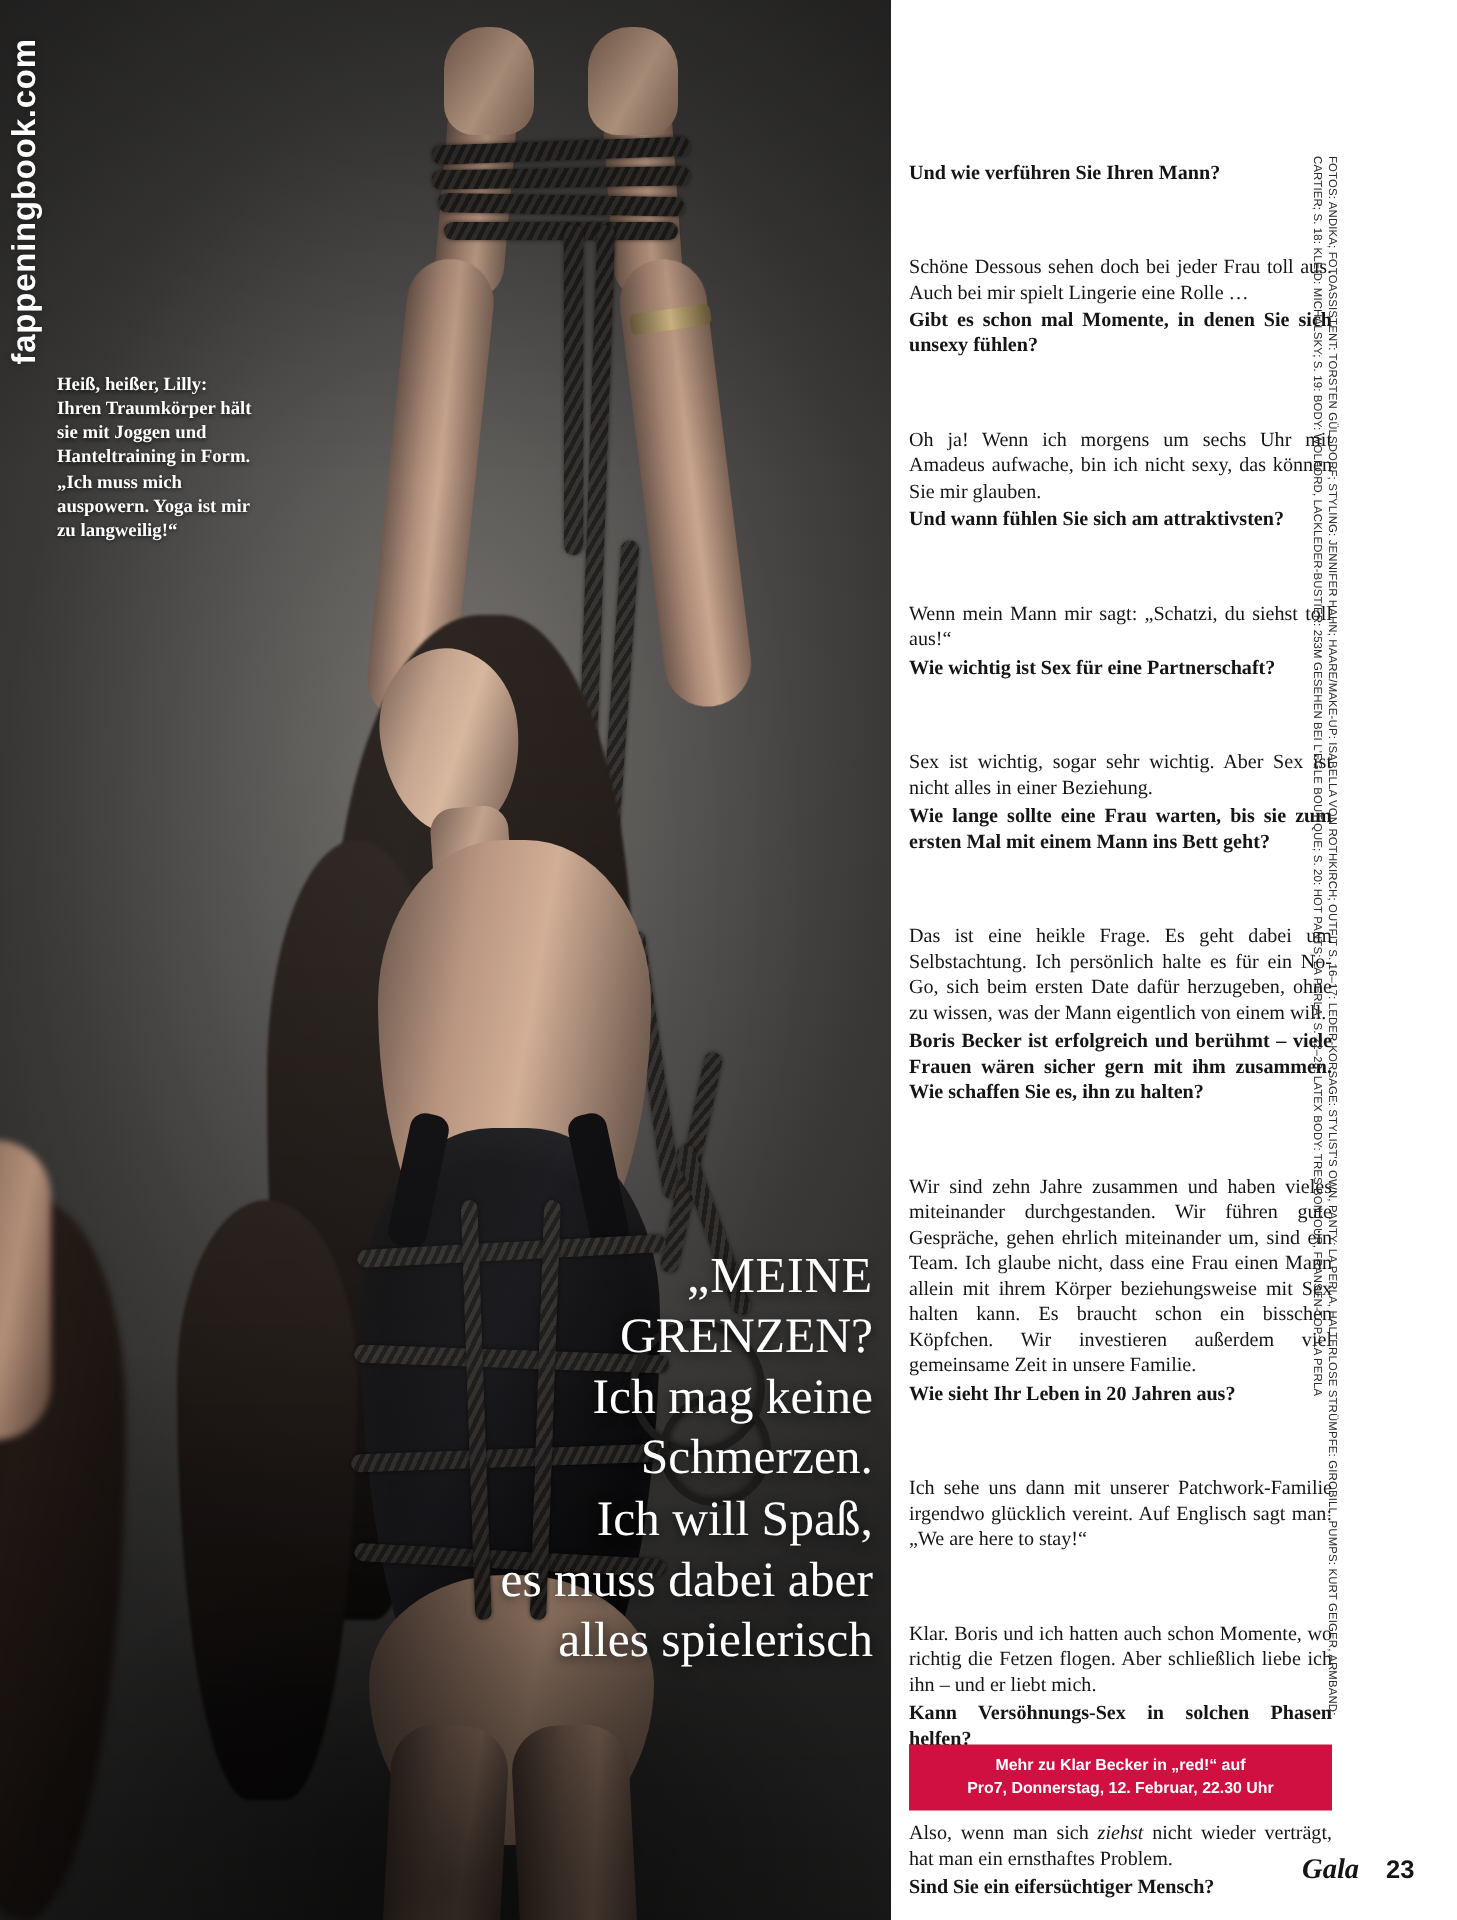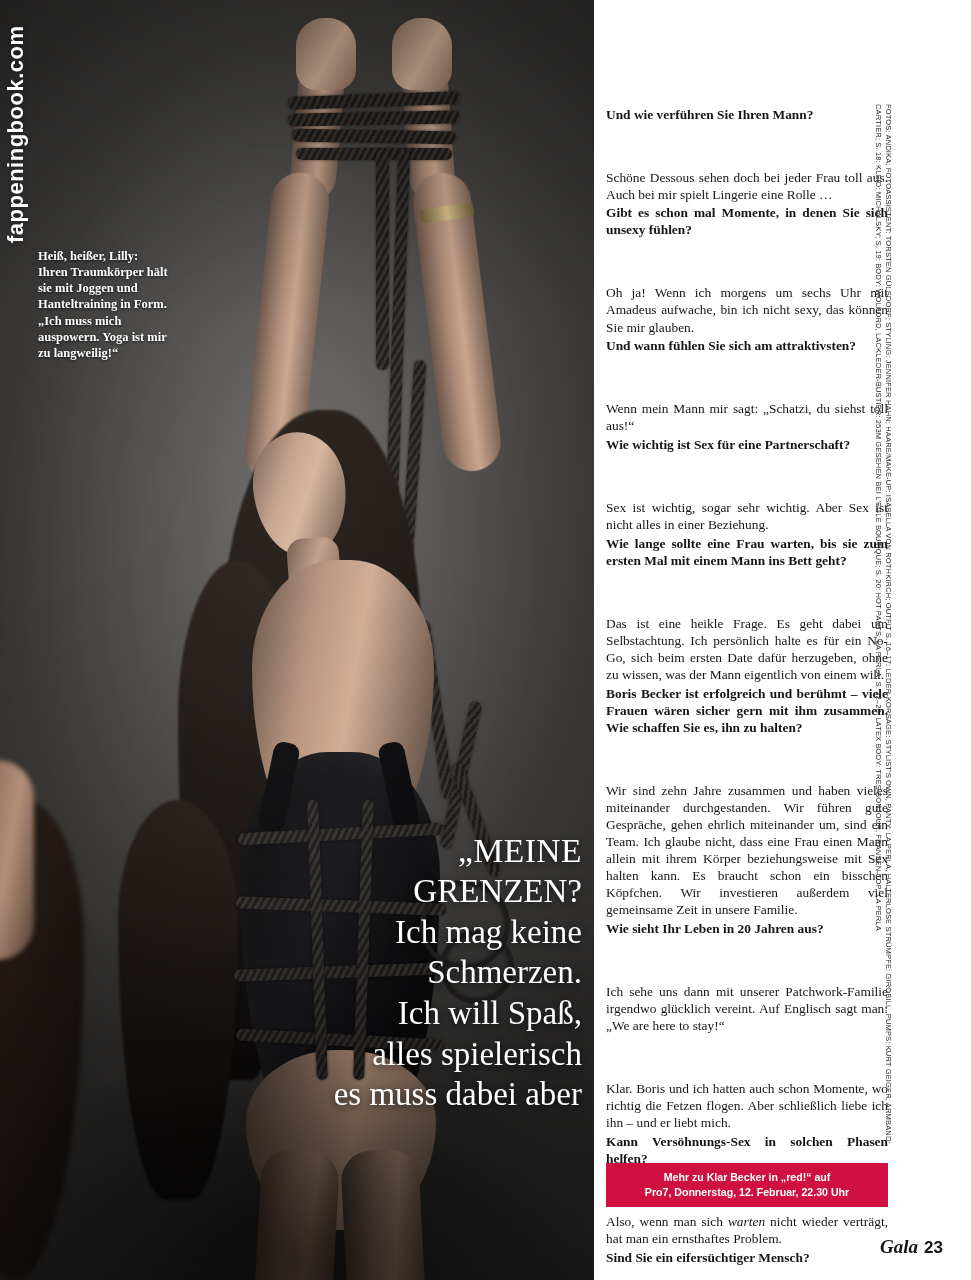--- a/index.html
+++ b/index.html
@@ -246,21 +246,21 @@
     white-space: normal;
   }
 
   
   #footer {
     position: absolute;
     right: 28px;
     bottom: 22px;
     display: flex;
     align-items: baseline;
-    gap: 6px;
+    gap: 18px;
     justify-content: center;
   }
   #footer .mag {
     font-family: "Liberation Serif", serif;
     font-style: italic;
     font-weight: bold;
     font-size: 19px;
     color: #141414;
   }
   #footer .pno {
@@ -348,22 +348,22 @@
     <div id="watermark">fappeningbook.com</div>
 
     <div id="caption">Heiß, heißer, Lilly: Ihren Traumkörper hält sie mit Joggen und Hanteltraining in Form. „Ich muss mich auspowern. Yoga ist mir zu langweilig!“</div>
 
     <div id="pullquote">
         <div class="l1">„MEINE</div>
         <div class="">GRENZEN?</div>
         <div class="">Ich mag keine</div>
         <div class="">Schmerzen.</div>
         <div class="">Ich will Spaß,</div>
+        <div class="">es muss dabei aber</div>
         <div class="">alles spielerisch</div>
-        <div class="">es muss dabei aber</div>
       </div>
 
   </div>
 
   <div id="textcol">
     <div id="interview-body">
         <p class="q">Und wie verführen Sie Ihren Mann?</p>
         <p class="a">Schöne Dessous sehen doch bei jeder Frau toll aus. Auch bei mir spielt Lingerie eine Rolle …</p>
         <p class="q">Gibt es schon mal Momente, in denen Sie sich unsexy fühlen?</p>
         <p class="a">Oh ja! Wenn ich morgens um sechs Uhr mit Amadeus aufwache, bin ich nicht sexy, das können Sie mir glauben.</p>
@@ -372,21 +372,21 @@
         <p class="q">Wie wichtig ist Sex für eine Partnerschaft?</p>
         <p class="a">Sex ist wichtig, sogar sehr wichtig. Aber Sex ist nicht alles in einer Beziehung.</p>
         <p class="q">Wie lange sollte eine Frau warten, bis sie zum ersten Mal mit einem Mann ins Bett geht?</p>
         <p class="a">Das ist eine heikle Frage. Es geht dabei um Selbstachtung. Ich persönlich halte es für ein No-Go, sich beim ersten Date dafür herzugeben, ohne zu wissen, was der Mann eigentlich von einem will.</p>
         <p class="q">Boris Becker ist erfolgreich und berühmt – viele Frauen wären sicher gern mit ihm zusammen. Wie schaffen Sie es, ihn zu halten?</p>
         <p class="a">Wir sind zehn Jahre zusammen und haben vieles miteinander durchgestanden. Wir führen gute Gespräche, gehen ehrlich miteinander um, sind ein Team. Ich glaube nicht, dass eine Frau einen Mann allein mit ihrem Körper beziehungsweise mit Sex halten kann. Es braucht schon ein bisschen Köpfchen. Wir investieren außerdem viel gemeinsame Zeit in unsere Familie.</p>
         <p class="q">Wie sieht Ihr Leben in 20 Jahren aus?</p>
         <p class="a">Ich sehe uns dann mit unserer Patchwork-Familie irgendwo glücklich vereint. Auf Englisch sagt man: „We are here to stay!“</p>
         <p class="a">Klar. Boris und ich hatten auch schon Momente, wo richtig die Fetzen flogen. Aber schließlich liebe ich ihn – und er liebt mich.</p>
         <p class="q">Kann Versöhnungs-Sex in solchen Phasen helfen?</p>
-        <p class="a">Also, wenn man sich <em>warten</em> nicht wieder verträgt, hat man ein ernsthaftes Problem.</p>
+        <p class="a">Also, wenn man sich <em>ziehst</em> nicht wieder verträgt, hat man ein ernsthaftes Problem.</p>
         <p class="q">Sind Sie ein eifersüchtiger Mensch?</p>
         <p class="a">Natürlich! Zu Beginn unserer Beziehung habe ich in Amerika gelebt und Boris in Europa. Ich hatte da noch keine Ahnung, wer dieser Mann in letzter Konsequenz ist. Irgendwann habe ich bemerkt, dass alle was von ihm wollen. Auch Frauen. Aus dem Grund haben wir uns zwischendurch ja mal getrennt.</p>
         <p class="q">Als attraktive Frau werden doch auch Sie 3sicher von vielen Männern angesprochen. Was sagt Boris dazu?</p>
       </div>
     <div id="endmark">□</div>
     <div id="byline">Kirsten Reineke</div>
   </div>
 
   <div id="teaser">
     <span>Mehr zu Klar Becker in „red!“ auf</span>

